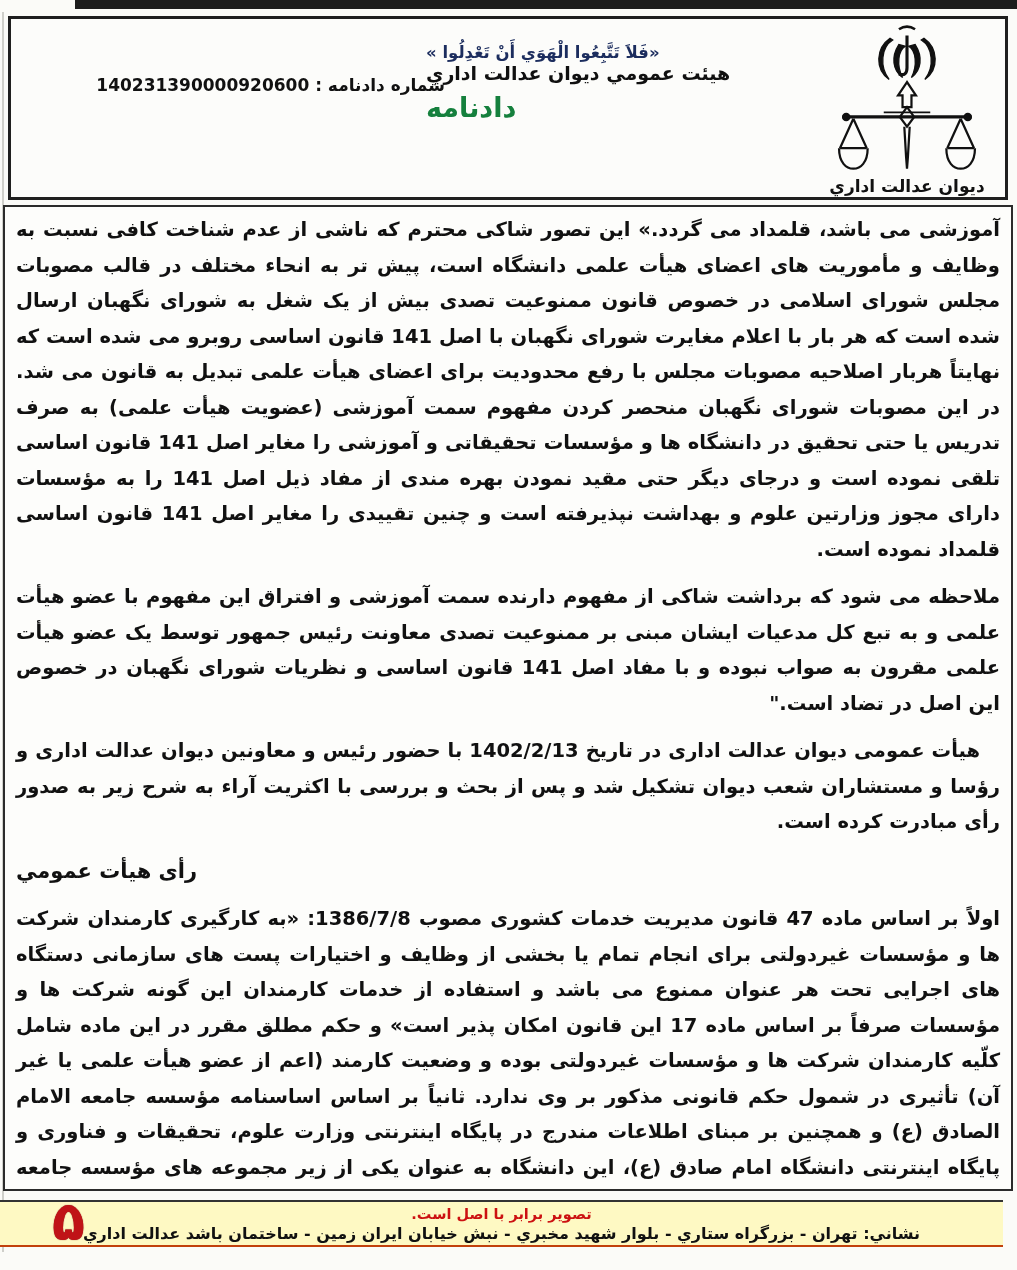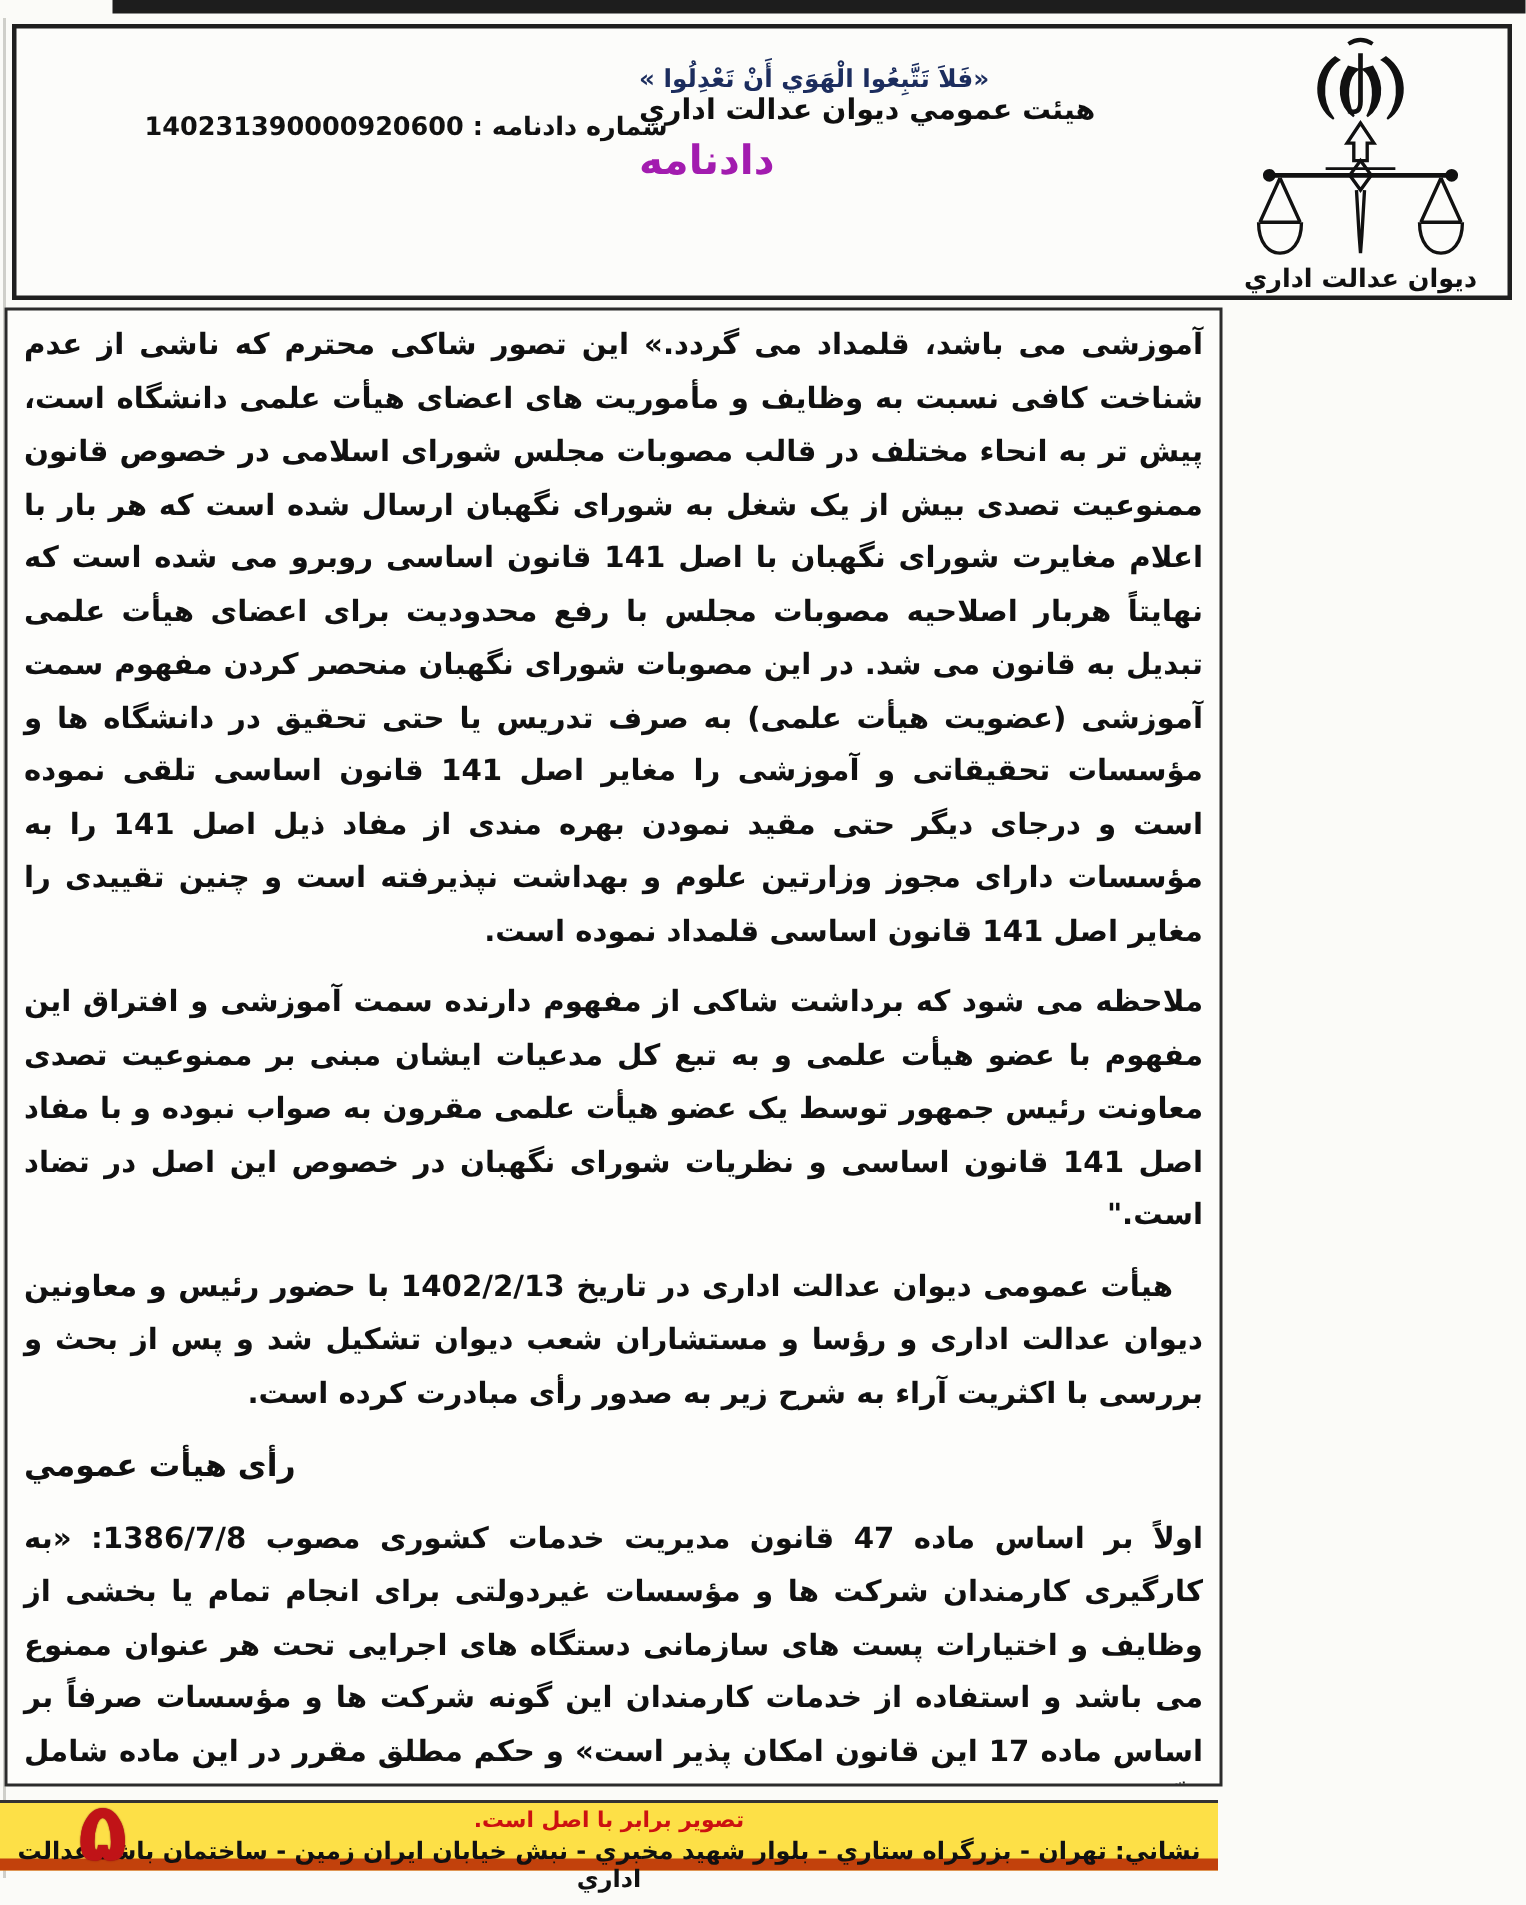--- a/index.html
+++ b/index.html
@@ -17,47 +17,47 @@
   .header-box{
     position:absolute;left:8px;top:16px;width:1000px;height:184px;
     border:3px solid #1f1f1f;background:#fcfcfa;box-sizing:border-box;
   }
   .logo-wrap{position:absolute;right:12px;top:4px;width:172px;text-align:center;}
   .logo-wrap svg{display:block;margin:0 auto;}
   .logo-label{font-size:17px;font-weight:700;margin-top:1px;letter-spacing:0;}
   .center-wrap{position:absolute;left:415px;top:24px;width:400px;text-align:left;}
   .verse{font-size:16.5px;color:#1c2d5e;}
   .org-title{font-size:19px;color:#101010;}
-  .doc-title{font-size:27px;color:#a21caf;margin-top:8px;}
+  .doc-title{font-size:27px;color:#15803d;margin-top:8px;}
   .meta-wrap{position:absolute;left:42px;top:56px;width:392px;direction:rtl;text-align:right;font-size:17px;}
   .meta-row{white-space:nowrap;}
   .meta-row .val{display:inline-block;direction:ltr;unicode-bidi:embed;}
   .meta-row.r2{margin-top:7px;}
   .meta-row.r3{margin-top:22px;}
 
   
   .body-box{
-    position:absolute;left:3px;top:205px;width:812px;height:986px;
+    position:absolute;left:3px;top:205px;width:1010px;height:986px;
     border:2px solid #2b2b2b;background:#fdfdfb;box-sizing:border-box;
     padding:5px 11px 0 11px;overflow:hidden;
     direction:rtl;font-size:19.5px;line-height:35.5px;
   }
   .body-box p{
     margin:0 0 12px 0;text-align:justify;text-align-last:right;
   }
   .body-box p.indent{text-indent:20px;}
   .verdict-heading{
     text-align:left;font-size:21px;margin:14px 0 12px 0;
   }
 
   
   .footer-box{
-    position:absolute;left:0;top:1200px;width:812px;height:47px;
-    border-top:2px solid #333;border-bottom:8px solid #c2410c;
-    box-sizing:border-box;text-align:center;background:#fde047;
+    position:absolute;left:0;top:1200px;width:1003px;height:47px;
+    border-top:2px solid #333;border-bottom:2px solid #c2410c;
+    box-sizing:border-box;text-align:center;background:#fef9c3;
   }
   .cert-line{color:#cc1111;font-size:14.5px;margin-top:4px;}
   .address-line{color:#111;font-size:16px;direction:rtl;margin-top:2px;}
   .page-number{
     position:absolute;left:52px;top:1195px;font-size:54px;line-height:1;
     color:#c01317;font-weight:700;
     text-shadow:0 0 1px #7a0d10;
   }
 </style>
 </head>

